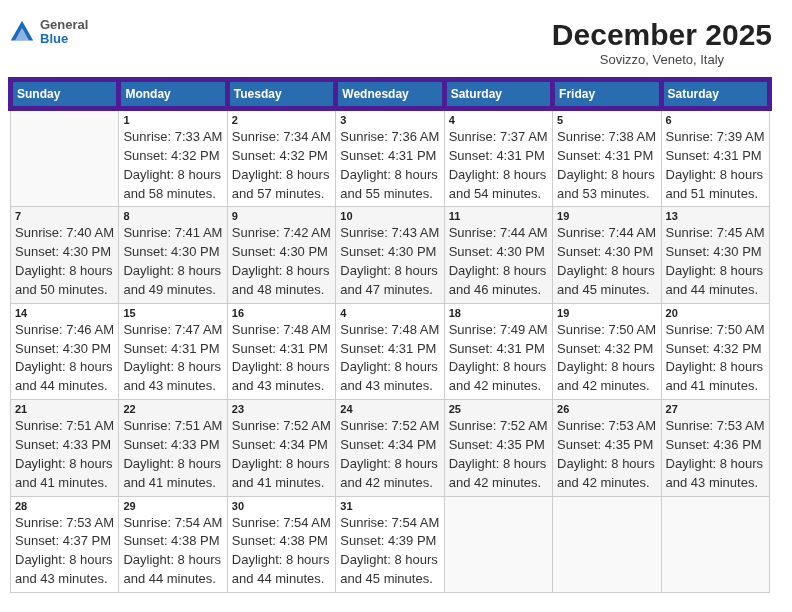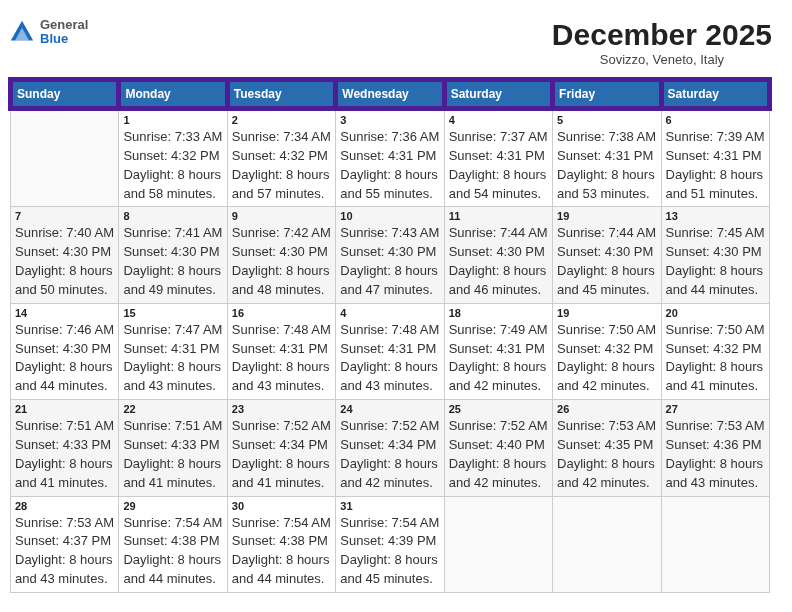--- a/index.html
+++ b/index.html
@@ -302,21 +302,21 @@
           <td>
             <span class="day-number">24</span>
             <div class="day-info">Sunrise: 7:52 AM
 Sunset: 4:34 PM
 Daylight: 8 hours
 and 42 minutes.</div>
           </td>
           <td>
             <span class="day-number">25</span>
             <div class="day-info">Sunrise: 7:52 AM
-Sunset: 4:40 PM
+Sunset: 4:35 PM
 Daylight: 8 hours
 and 42 minutes.</div>
           </td>
           <td>
             <span class="day-number">26</span>
             <div class="day-info">Sunrise: 7:53 AM
 Sunset: 4:35 PM
 Daylight: 8 hours
 and 42 minutes.</div>
           </td>

